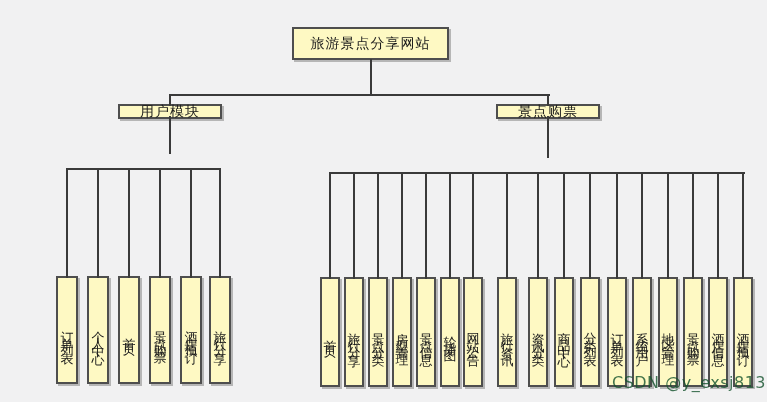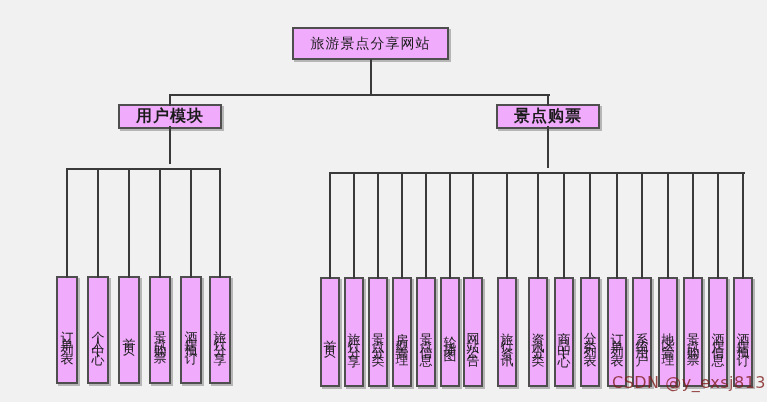--- a/index.html
+++ b/index.html
@@ -3,26 +3,26 @@
 <meta charset="utf-8">
 <style>
   html,body{margin:0;padding:0;background:#f1f1f2;}
   .canvas{
     position:relative;width:767px;height:402px;overflow:hidden;
     background:#f1f1f2;color:#1b1b1b;
     font-family:"DejaVu Sans","Liberation Sans",sans-serif;
   }
   .box{
     position:absolute;box-sizing:border-box;
-    background:#f0abfc;border:2px solid #4e4e4e;
+    background:#fef9c3;border:2px solid #4e4e4e;
     box-shadow:2px 2px 0 #b6b6b6;
     display:flex;align-items:center;justify-content:center;
   }
   .root{left:292px;top:27px;width:157px;height:33px;font-size:14px;letter-spacing:1px;}
-  .module{width:104px;height:25px;font-size:16px;letter-spacing:1px;font-weight:bold;}
+  .module{width:104px;height:15px;font-size:14px;letter-spacing:1px;}
   .mod-user{left:118px;top:104px;}
   .mod-admin{left:496px;top:104px;}
   
   .module::before{
     content:"";position:absolute;left:50%;transform:translateX(-50%);
     top:-12px;width:2px;height:12px;background:#3a3a3a;
   }
   
   .mod-user::after{
     content:"";position:absolute;left:50%;transform:translateX(-50%);
@@ -46,21 +46,21 @@
   .leaf-l::before{top:-109px;height:109px;}
   .leaf-r::before{top:-106px;height:106px;}
   .vtext{
     writing-mode:vertical-rl;text-orientation:upright;
     font-size:13px;letter-spacing:7px;line-height:1;
     margin-bottom:-7px;white-space:nowrap;
   }
   .watermark{
     position:absolute;right:1px;top:373px;z-index:10;
     font-size:16px;letter-spacing:0.5px;
-    color:#7f1d1d;opacity:0.8;
+    color:#14532d;opacity:0.8;
   }
 </style>
 </head>
 <body>
 
 <div class="canvas">
 
   <div class="box root">
     <span>旅游景点分享网站</span>
   </div>

